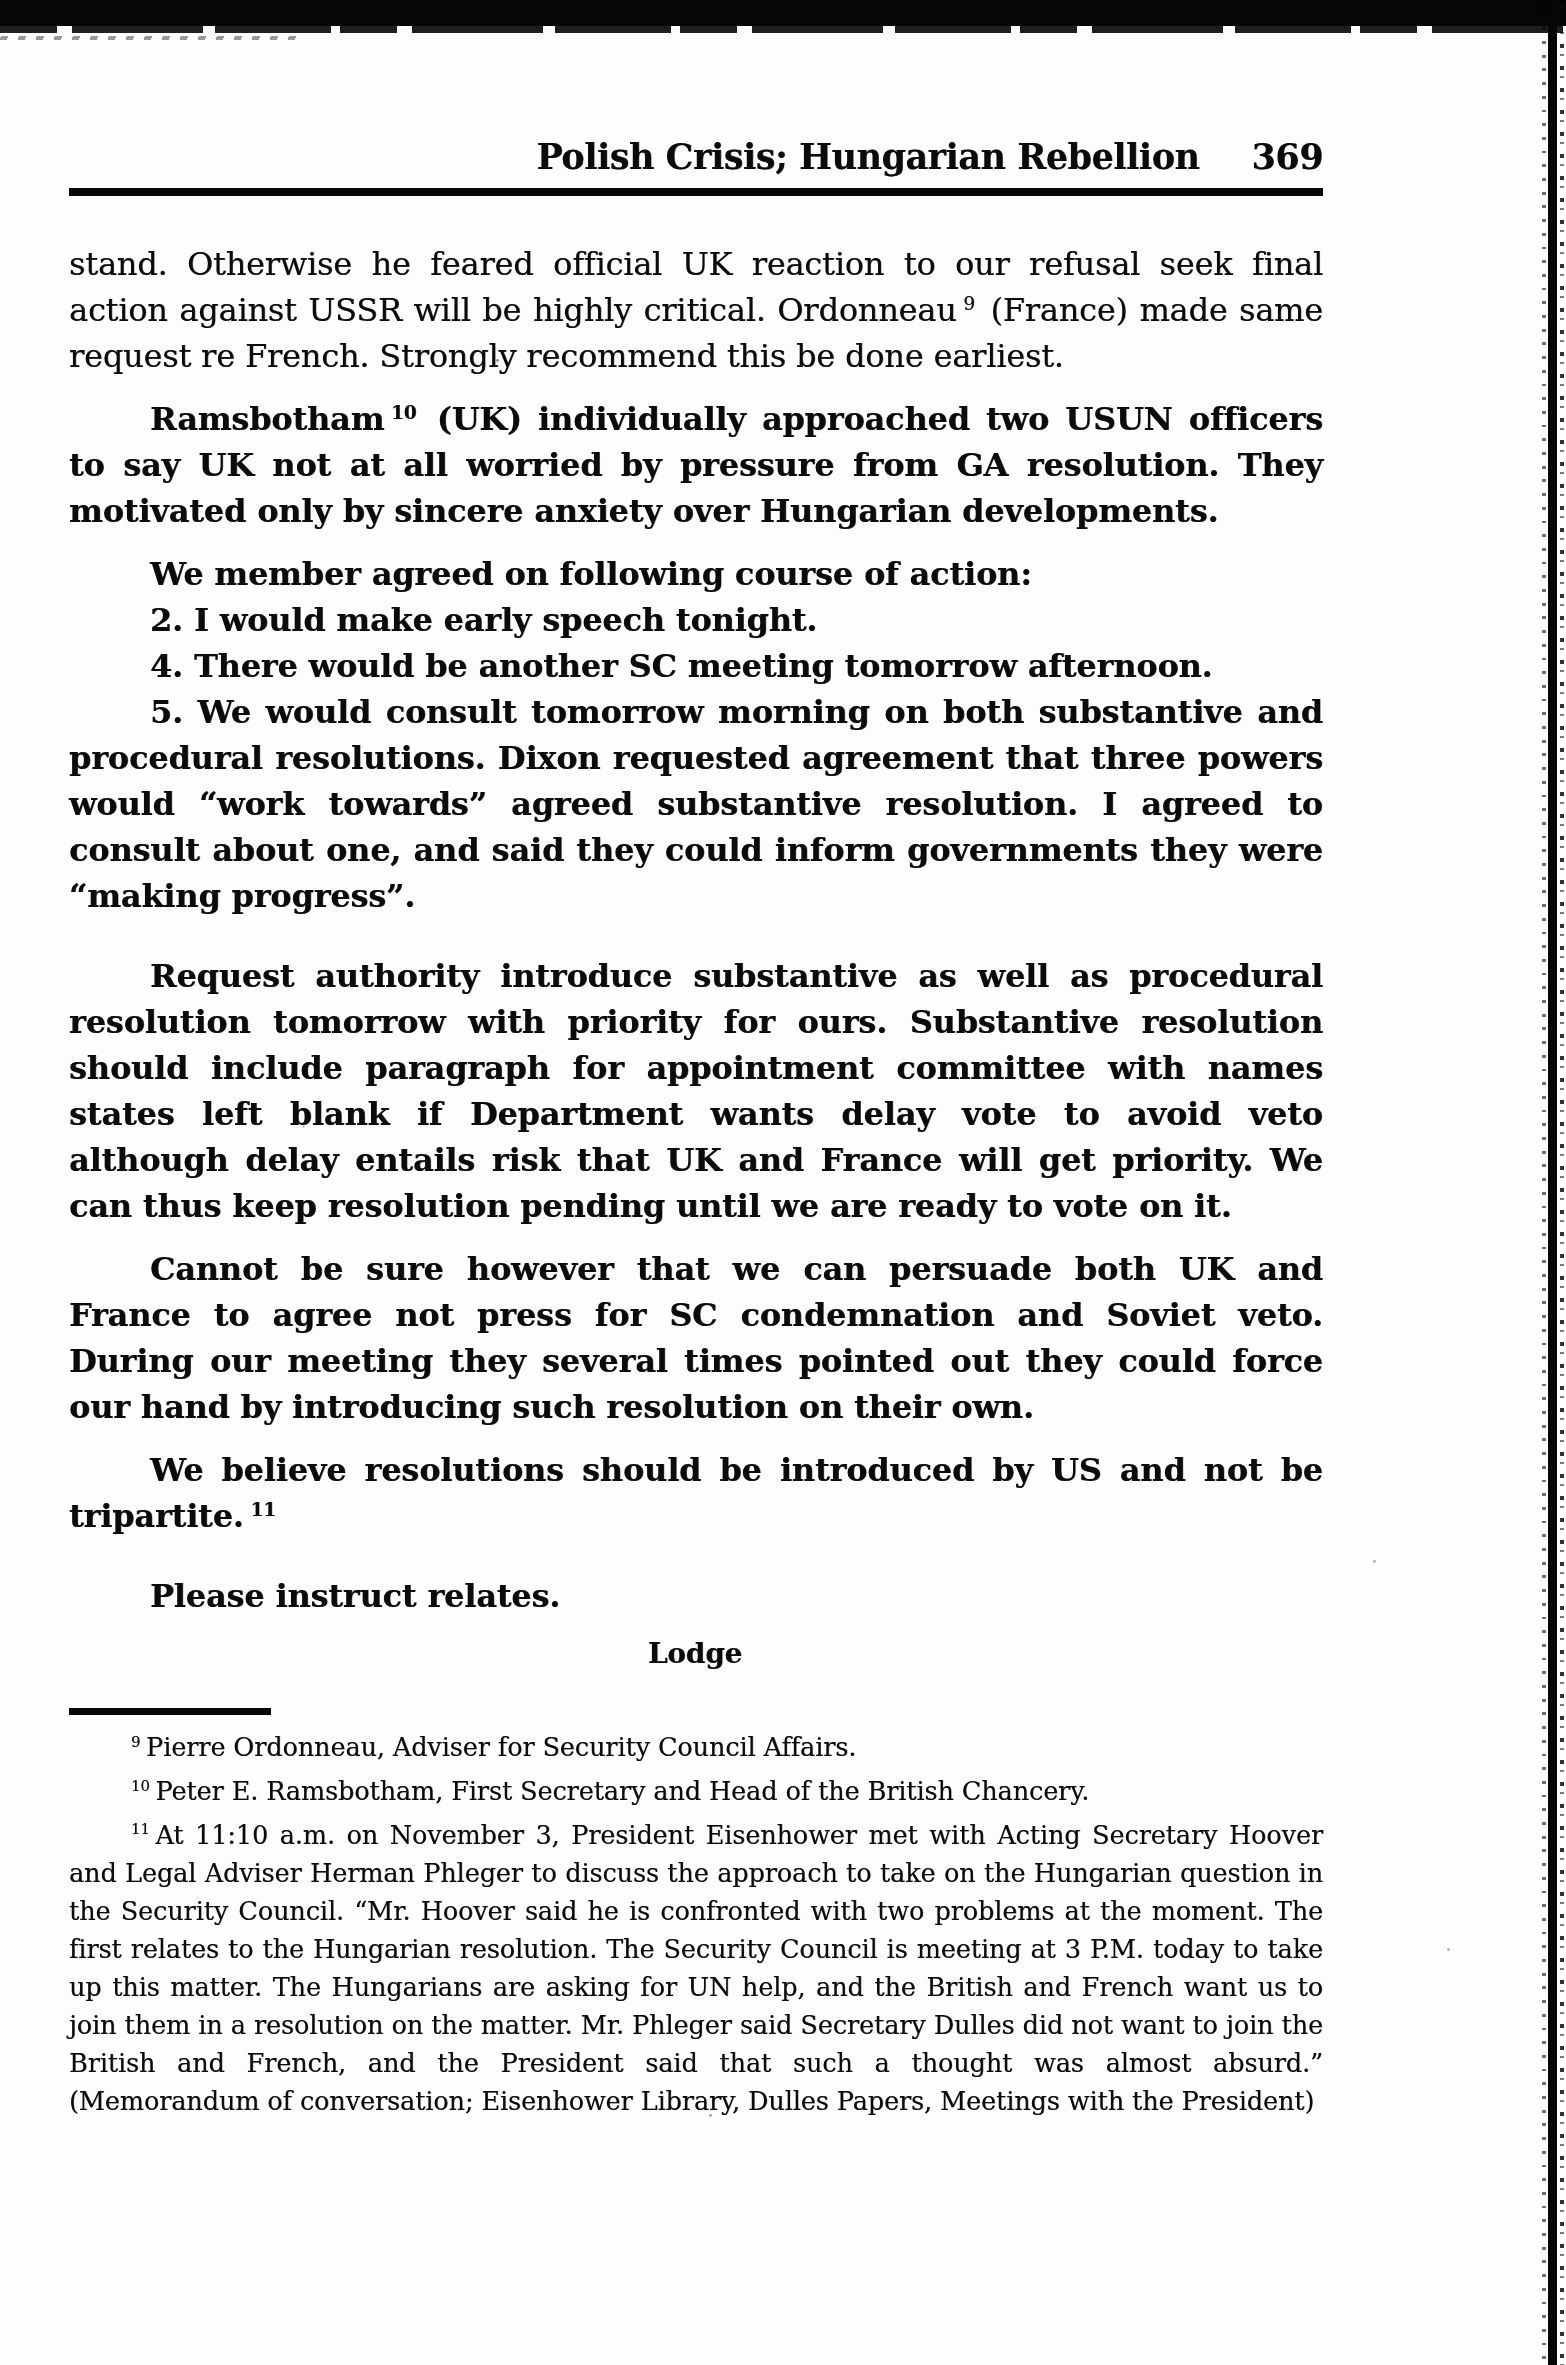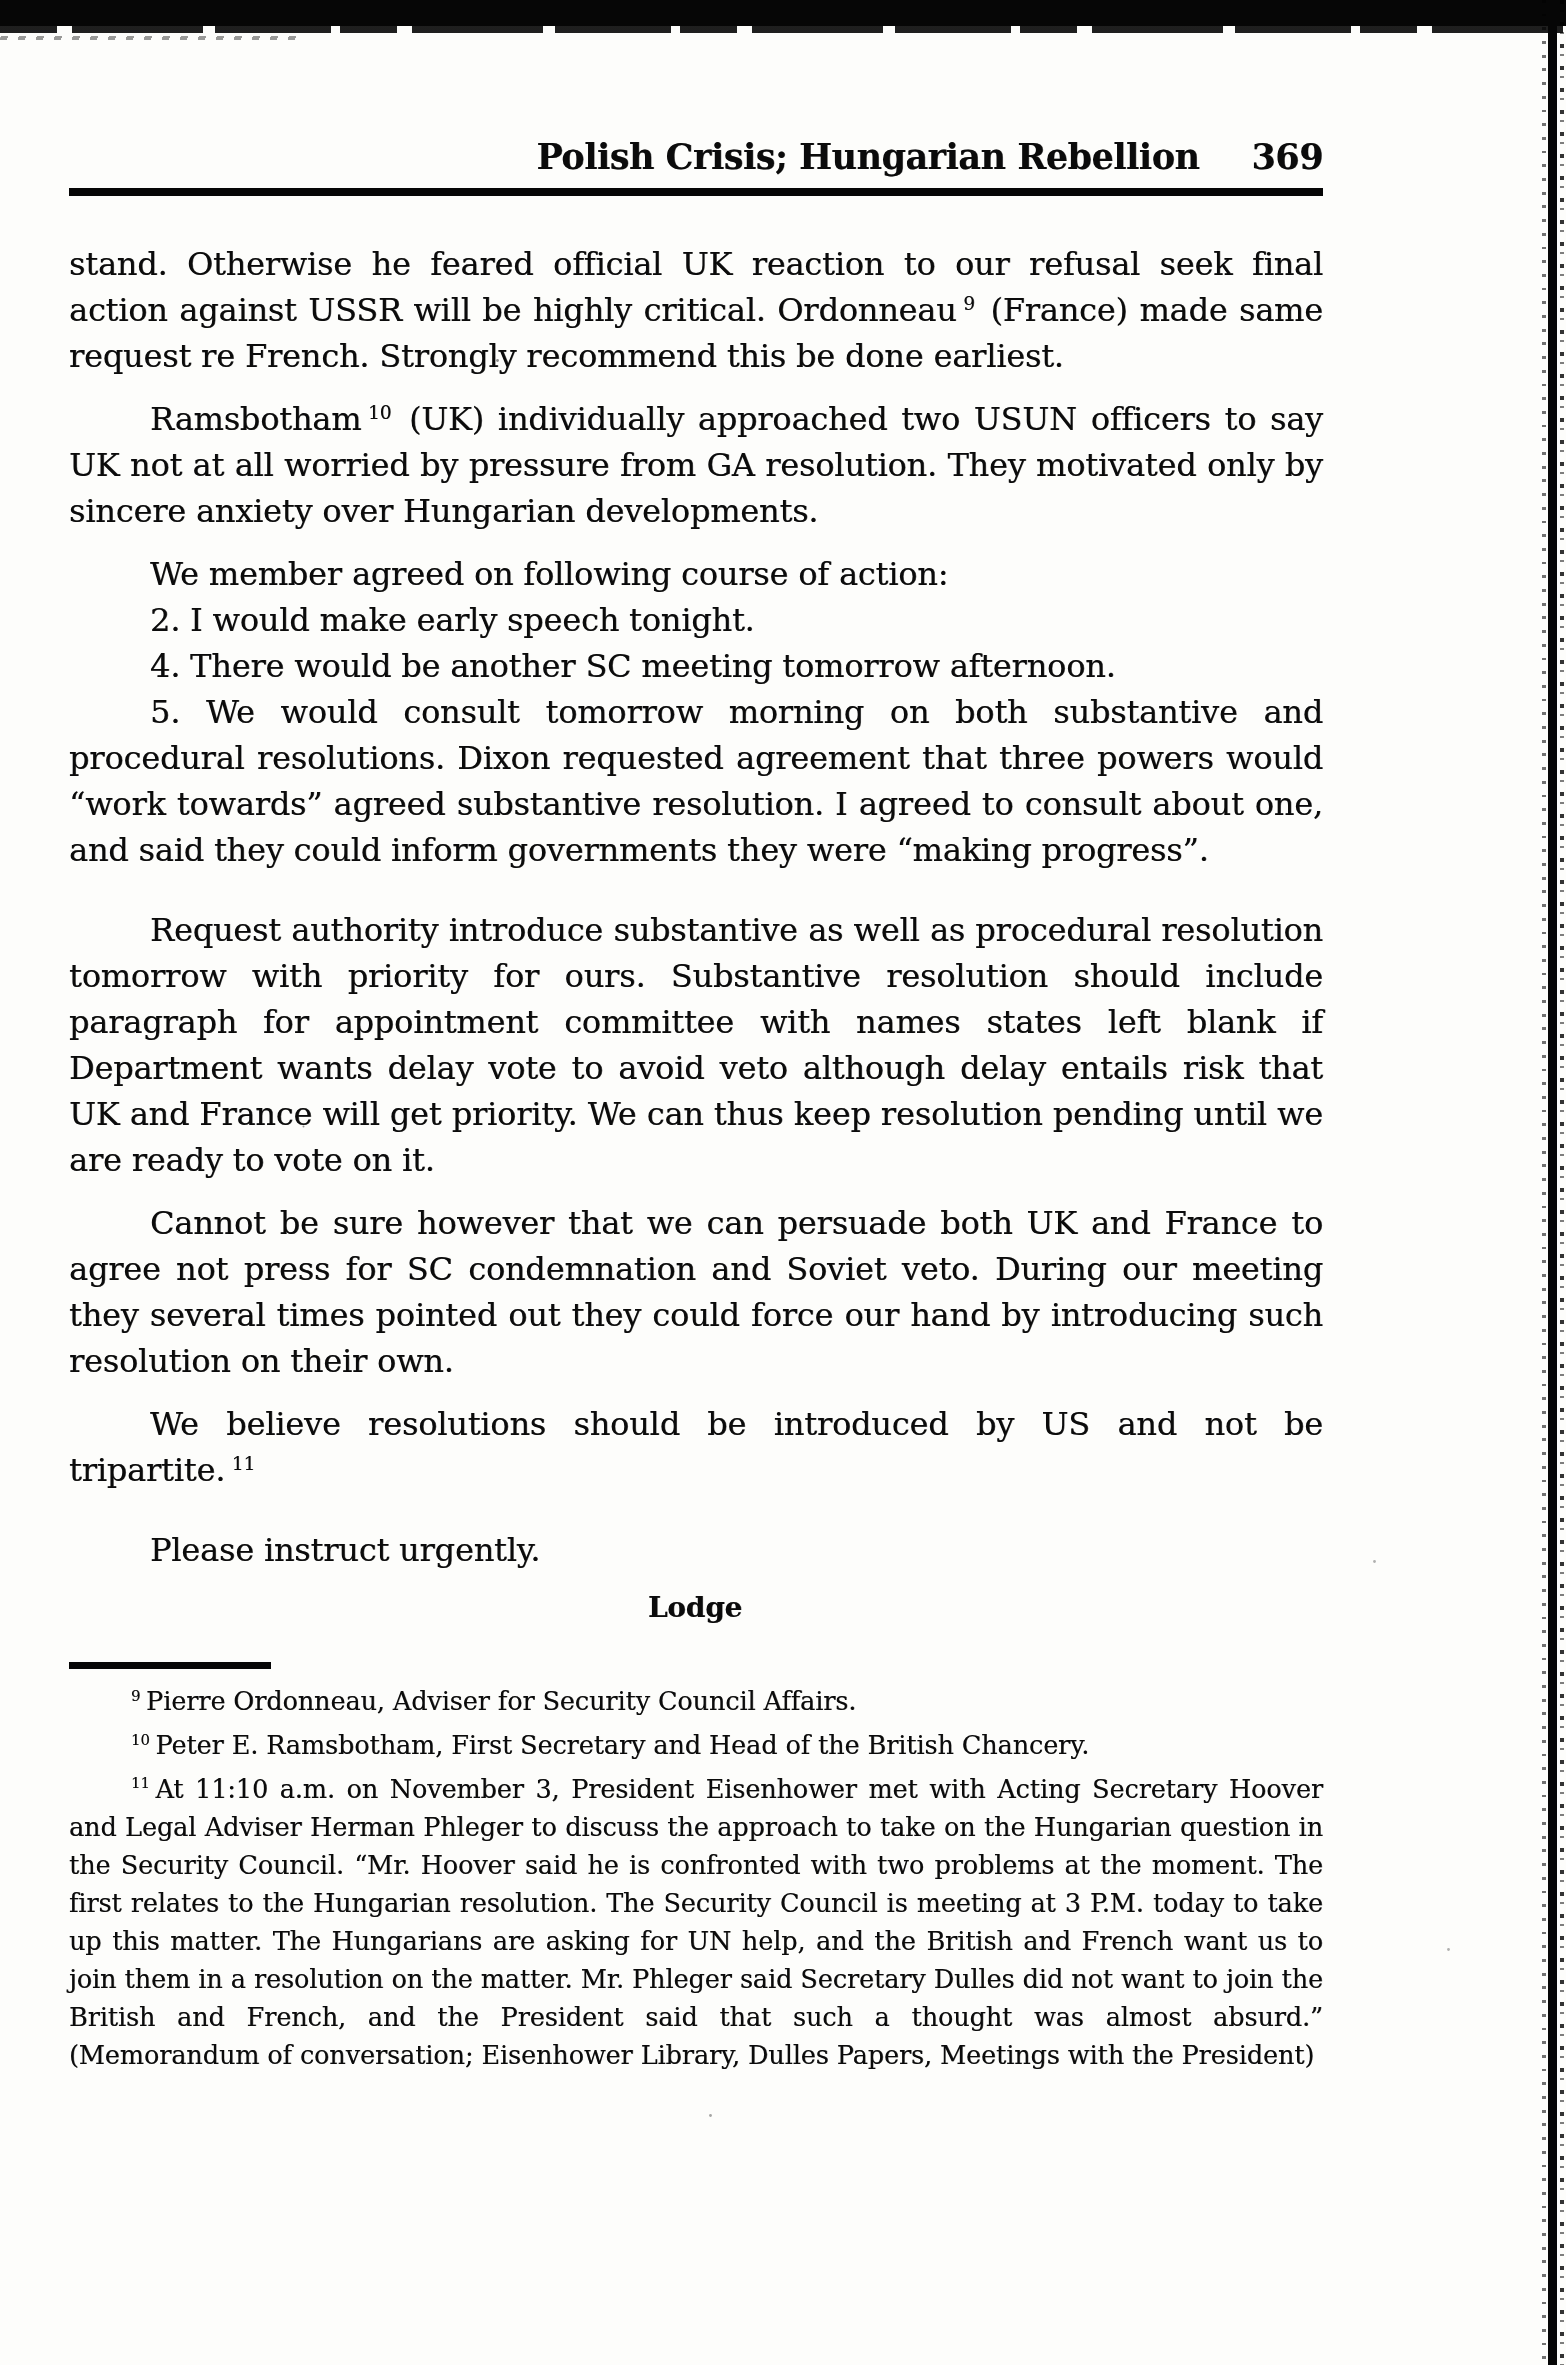--- a/index.html
+++ b/index.html
@@ -103,21 +103,21 @@
 
   .body {
     margin-top: 45px;
     font-size: 32px;
     line-height: 46px;
     letter-spacing: -0.2px;
     text-align: justify;
     text-shadow: 0.5px 0 0 rgba(0,0,0,.55);
   }
   .para { margin: 0; }
-  .body-indent, .list-first, .list-item, .new-section { text-indent: 81px; }
+  .body-indent, .list-first, .list-item, .new-section { text-indent: 81px; font-weight: bold; }
   .continuation { text-indent: 0; margin-top: 0; }
   .body-indent { margin-top: 17px; }
   .list-first { margin-top: 30px; }
   .list-item { margin-top: 0; }
   .new-section { margin-top: 34px; }
 
   sup.fnref, sup.fnmark {
     font-size: 0.58em;
     line-height: 0;
     vertical-align: 0.62em;
@@ -174,21 +174,21 @@
     <div class="body">
         <p class="para continuation">stand. Otherwise he feared official UK reaction to our refusal seek final action against USSR will be highly critical. Ordonneau<sup class="fnref">9</sup> (France) made same request re French. Strongly recommend this be done earliest.</p>
         <p class="para body-indent">Ramsbotham<sup class="fnref">10</sup> (UK) individually approached two USUN officers to say UK not at all worried by pressure from GA resolution. They motivated only by sincere anxiety over Hungarian developments.</p>
         <p class="para body-indent">We member agreed on following course of action:</p>
         <p class="para list-item">2. I would make early speech tonight.</p>
         <p class="para list-item">4. There would be another SC meeting tomorrow afternoon.</p>
         <p class="para list-item">5. We would consult tomorrow morning on both substantive and procedural resolutions. Dixon requested agreement that three powers would “work towards” agreed substantive resolution. I agreed to consult about one, and said they could inform governments they were “making progress”.</p>
         <p class="para new-section">Request authority introduce substantive as well as procedural resolution tomorrow with priority for ours. Substantive resolution should include paragraph for appointment committee with names states left blank if Department wants delay vote to avoid veto although delay entails risk that UK and France will get priority. We can thus keep resolution pending until we are ready to vote on it.</p>
         <p class="para body-indent">Cannot be sure however that we can persuade both UK and France to agree not press for SC condemnation and Soviet veto. During our meeting they several times pointed out they could force our hand by introducing such resolution on their own.</p>
         <p class="para body-indent">We believe resolutions should be introduced by US and not be tripartite.<sup class="fnref">11</sup></p>
-        <p class="para new-section">Please instruct urgently.</p>
+        <p class="para new-section">Please instruct relates.</p>
       </div>
 
     <div class="signature">Lodge</div>
 
     <div class="footnote-block">
       <div class="fn-rule"></div>
       <div class="footnotes">
           <p class="footnote"><sup class="fnmark">9</sup>Pierre Ordonneau, Adviser for Security Council Affairs.</p>
           <p class="footnote"><sup class="fnmark">10</sup>Peter E. Ramsbotham, First Secretary and Head of the British Chancery.</p>
           <p class="footnote"><sup class="fnmark">11</sup>At 11:10 a.m. on November 3, President Eisenhower met with Acting Secretary Hoover and Legal Adviser Herman Phleger to discuss the approach to take on the Hungarian question in the Security Council. “Mr. Hoover said he is confronted with two problems at the moment. The first relates to the Hungarian resolution. The Security Council is meeting at 3 P.M. today to take up this matter. The Hungarians are asking for UN help, and the British and French want us to join them in a resolution on the matter. Mr. Phleger said Secretary Dulles did not want to join the British and French, and the President said that such a thought was almost absurd.” (Memorandum of conversation; Eisenhower Library, Dulles Papers, Meetings with the President)</p>

